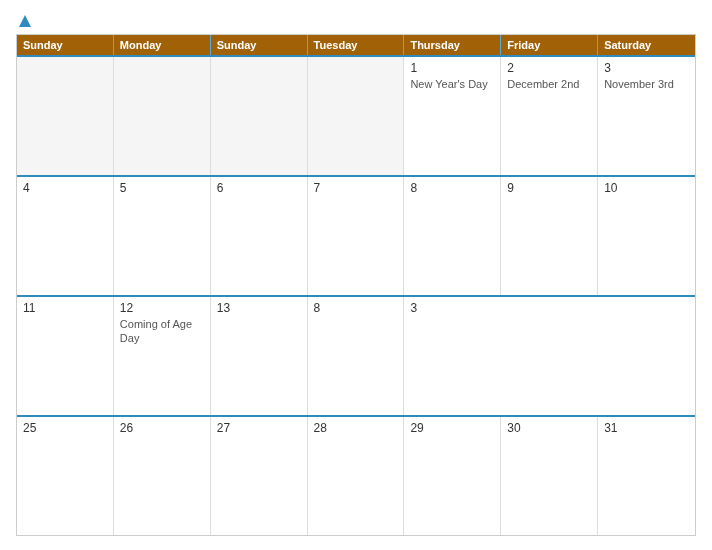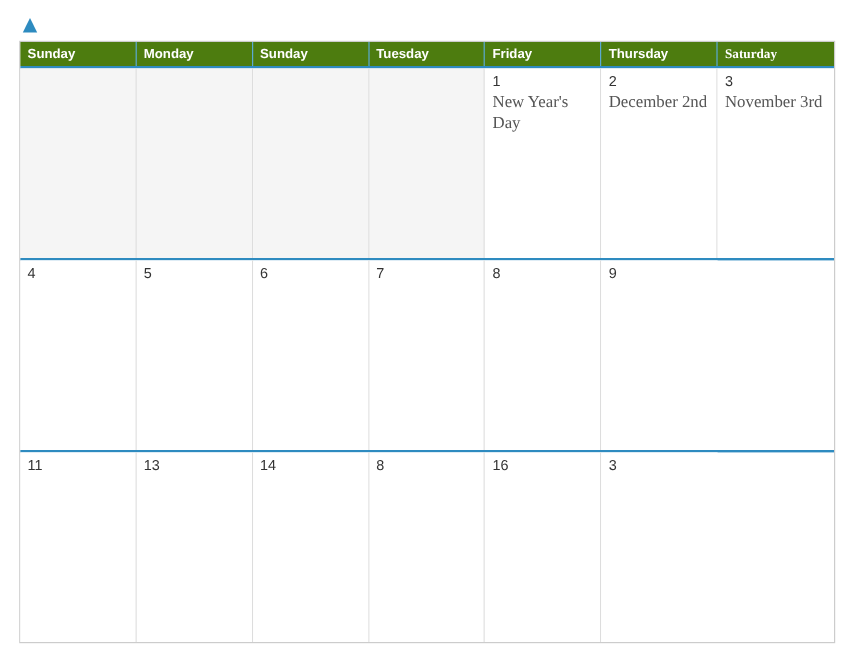--- a/index.html
+++ b/index.html
@@ -55,33 +55,32 @@
     }
     .calendar {
       flex: 1;
       display: flex;
       flex-direction: column;
       border: 1px solid #ccc;
     }
     .cal-header-row {
       display: grid;
       grid-template-columns: repeat(7, 1fr);
-      background: #4d7c0f;
+      background: #a16207;
     }
     .cal-header-cell {
       color: #fff;
       font-size: 11px;
       font-weight: bold;
       padding: 4px 6px;
       text-align: left;
       border-right: 1px solid #5aaad4;
     }
     .cal-header-cell:last-child {
       border-right: none;
-      font-family: Liberation Serif, serif;
     }
     .cal-body {
       flex: 1;
       display: flex;
       flex-direction: column;
     }
     .cal-week {
       display: grid;
       grid-template-columns: repeat(7, 1fr);
       flex: 1;
@@ -104,24 +103,23 @@
     }
     .cal-cell.empty {
       background: #f5f5f5;
     }
     .cell-date {
       font-size: 12px;
       color: #333;
       font-weight: normal;
     }
     .cell-event {
-      font-size: 14px;
+      font-size: 11px;
       color: #555;
       line-height: 1.3;
-      font-family: Liberation Serif, serif;
     }
   </style>
 </head>
 <body>
 
 <div class="page">
   <div class="header">
     <div class="logo">
       <div style="display:flex;flex-direction:column;line-height:1.1">
         <span class="logo-text-general"></span>
@@ -136,22 +134,22 @@
     <div class="month-title"></div>
     <div class="country"></div>
   </div>
 
   <div class="calendar">
     <div class="cal-header-row">
     <div class="cal-header-cell">Sunday</div>
         <div class="cal-header-cell">Monday</div>
         <div class="cal-header-cell">Sunday</div>
         <div class="cal-header-cell">Tuesday</div>
+        <div class="cal-header-cell">Thursday</div>
         <div class="cal-header-cell">Friday</div>
-        <div class="cal-header-cell">Thursday</div>
         <div class="cal-header-cell">Saturday</div>
       </div>
     <div class="cal-body">
     <div class="cal-week">
           <div class="cal-cell empty"></div>
           <div class="cal-cell empty"></div>
           <div class="cal-cell empty"></div>
           <div class="cal-cell empty"></div>
           <div class="cal-cell">
             <span class="cell-date">1</span>
@@ -178,36 +176,60 @@
           </div>
           <div class="cal-cell">
             <span class="cell-date">7</span>
           </div>
           <div class="cal-cell">
             <span class="cell-date">8</span>
           </div>
           <div class="cal-cell">
             <span class="cell-date">9</span>
           </div>
+          <div class="cal-cell">
+            <span class="cell-date">10</span>
+          </div>
         </div>
         <div class="cal-week">
           <div class="cal-cell">
             <span class="cell-date">11</span>
           </div>
           <div class="cal-cell">
+            <span class="cell-date">12</span>
+            <span class="cell-event">Coming of Age Day</span>
+          </div>
+          <div class="cal-cell">
             <span class="cell-date">13</span>
           </div>
           <div class="cal-cell">
-            <span class="cell-date">14</span>
-          </div>
-          <div class="cal-cell">
             <span class="cell-date">8</span>
           </div>
           <div class="cal-cell">
-            <span class="cell-date">16</span>
-          </div>
-          <div class="cal-cell">
             <span class="cell-date">3</span>
+          </div>
+        </div>
+        <div class="cal-week">
+          <div class="cal-cell">
+            <span class="cell-date">25</span>
+          </div>
+          <div class="cal-cell">
+            <span class="cell-date">26</span>
+          </div>
+          <div class="cal-cell">
+            <span class="cell-date">27</span>
+          </div>
+          <div class="cal-cell">
+            <span class="cell-date">28</span>
+          </div>
+          <div class="cal-cell">
+            <span class="cell-date">29</span>
+          </div>
+          <div class="cal-cell">
+            <span class="cell-date">30</span>
+          </div>
+          <div class="cal-cell">
+            <span class="cell-date">31</span>
           </div>
         </div>
       </div>
   </div>
 </div>
 
 </body></html>

